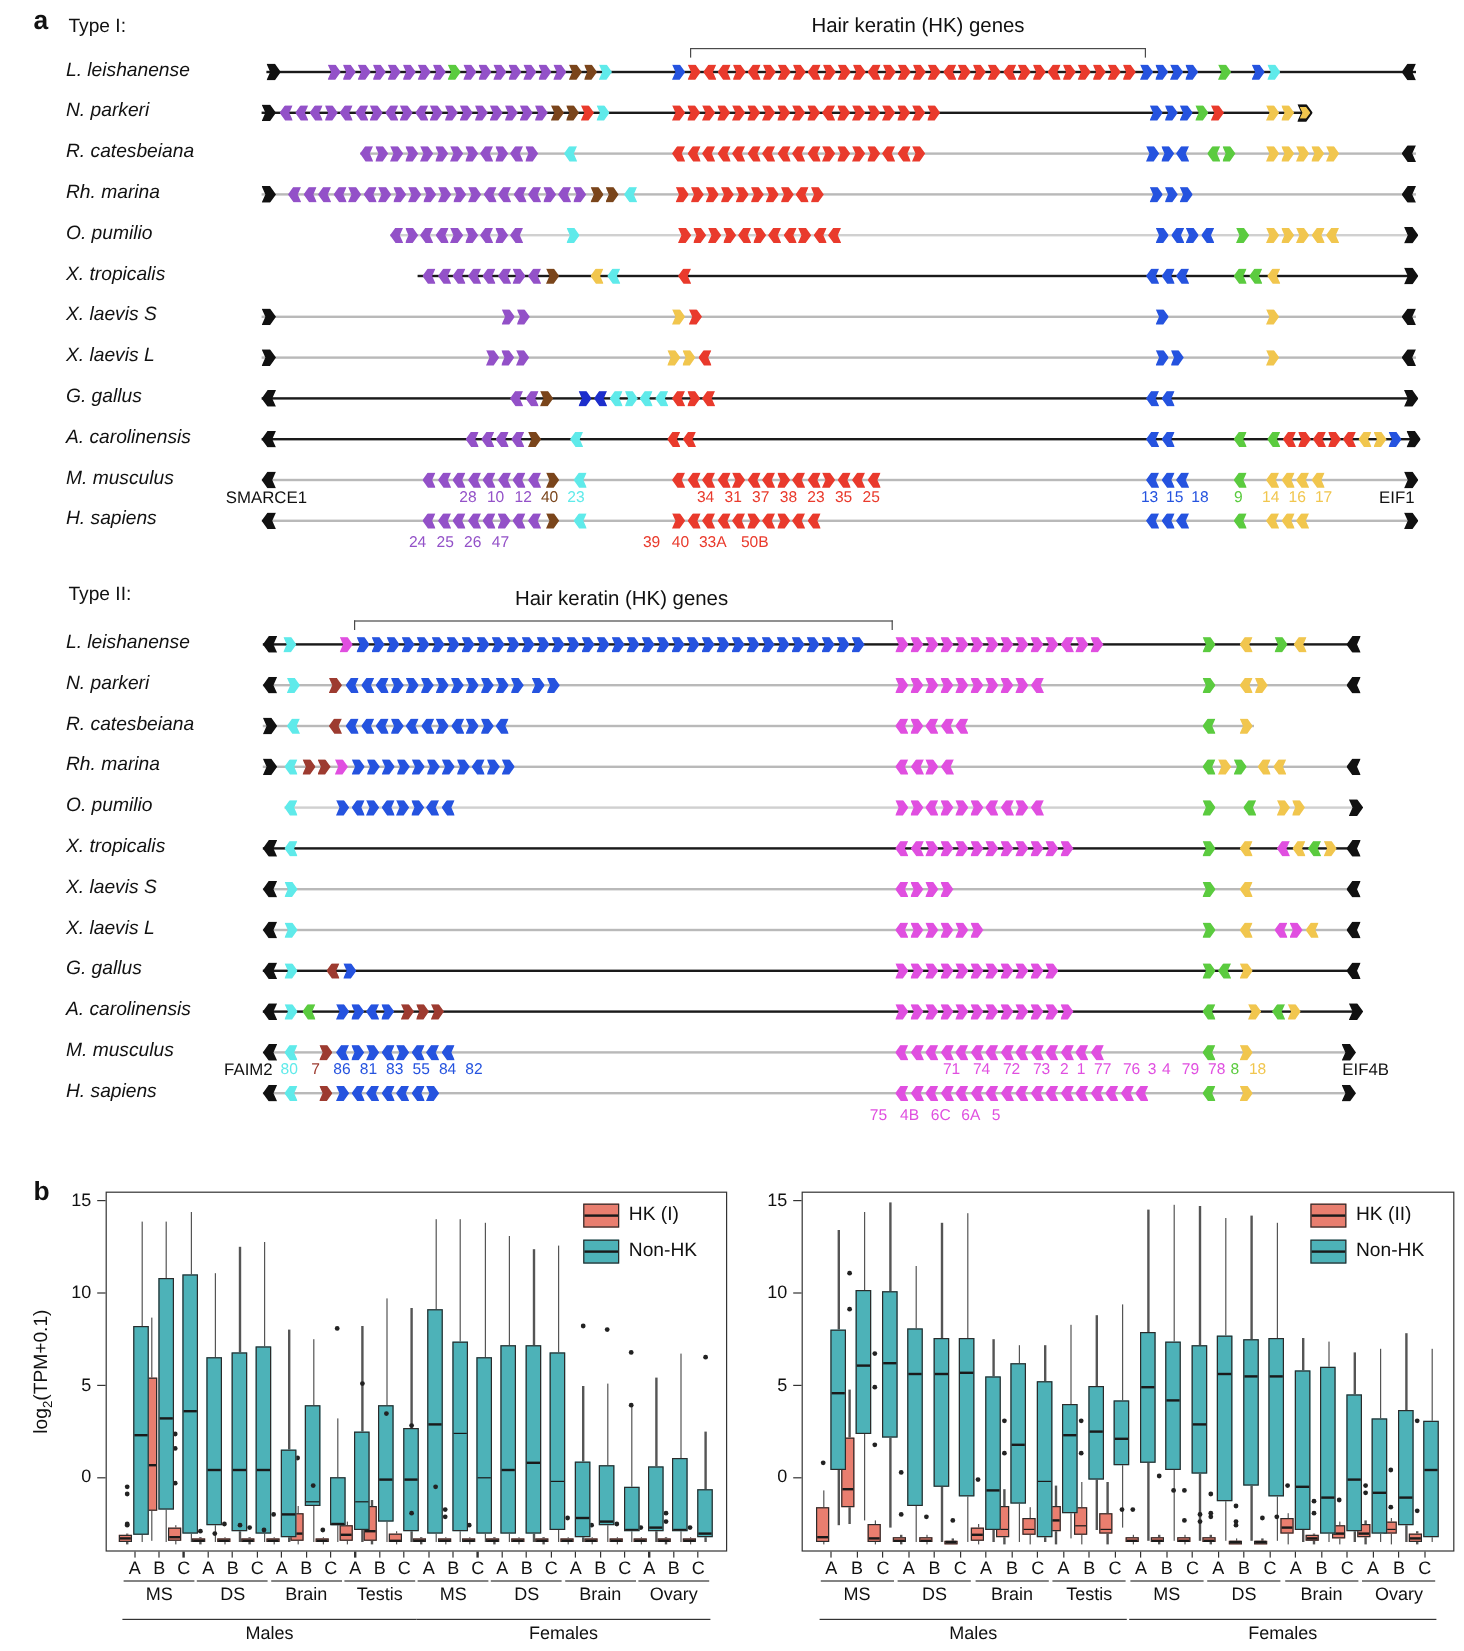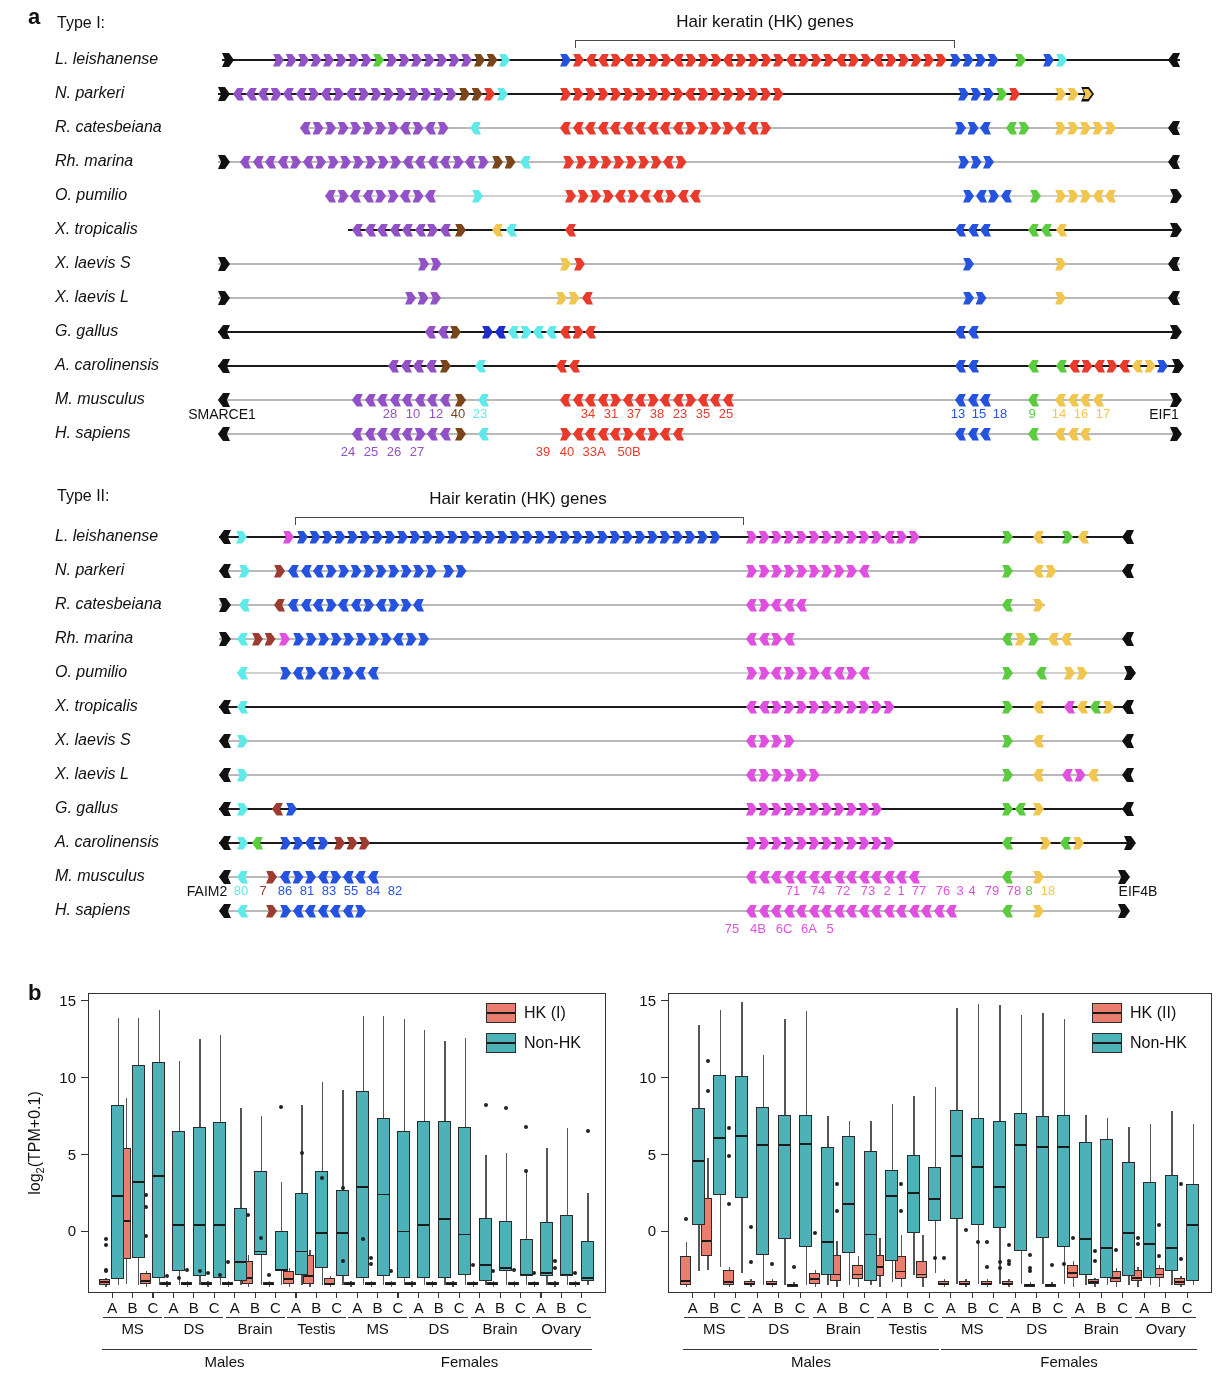--- a/index.html
+++ b/index.html
@@ -437,21 +437,21 @@
     <div class="ann" style="left: 979px; top: 406px; color: rgb(37, 83, 223);">15</div>
     <div class="ann" style="left: 1000px; top: 406px; color: rgb(37, 83, 223);">18</div>
     <div class="ann" style="left: 1032px; top: 406px; color: rgb(91, 203, 63);">9</div>
     <div class="ann" style="left: 1059px; top: 406px; color: rgb(241, 198, 78);">14</div>
     <div class="ann" style="left: 1081px; top: 406px; color: rgb(241, 198, 78);">16</div>
     <div class="ann" style="left: 1103px; top: 406px; color: rgb(241, 198, 78);">17</div>
     <div class="ann ann-big" style="left: 1164px; top: 406px; color: rgb(17, 17, 17);">EIF1</div>
     <div class="ann" style="left: 348px; top: 444px; color: rgb(147, 81, 200);">24</div>
     <div class="ann" style="left: 371px; top: 444px; color: rgb(147, 81, 200);">25</div>
     <div class="ann" style="left: 394px; top: 444px; color: rgb(147, 81, 200);">26</div>
-    <div class="ann" style="left: 417px; top: 444px; color: rgb(147, 81, 200);">27</div>
+    <div class="ann" style="left: 417px; top: 444px; color: rgb(147, 81, 200);">47</div>
     <div class="ann" style="left: 543px; top: 444px; color: rgb(233, 58, 44);">39</div>
     <div class="ann" style="left: 567px; top: 444px; color: rgb(233, 58, 44);">40</div>
     <div class="ann" style="left: 594px; top: 444px; color: rgb(233, 58, 44);">33A</div>
     <div class="ann" style="left: 629px; top: 444px; color: rgb(233, 58, 44);">50B</div>
     <div class="sec-label" style="left: 57px; top: 487px;">Type II:</div>
     <div class="hk-title" style="left: 518px; top: 489px;">Hair keratin (HK) genes</div>
     <div class="bracket" style="left: 295px; top: 517px; width: 447px;"></div>
     <div class="species" style="left: 55px; top: 527px;">L. leishanense</div>
     <div class="geneline" style="left: 219px; top: 536.3px; width: 911px; background: rgb(26, 26, 26);"></div>
     <div class="arrow" style="left: 219px; top: 530px; width: 12px; height: 14px; background: rgb(17, 17, 17); transform: scaleX(-1);"></div>

